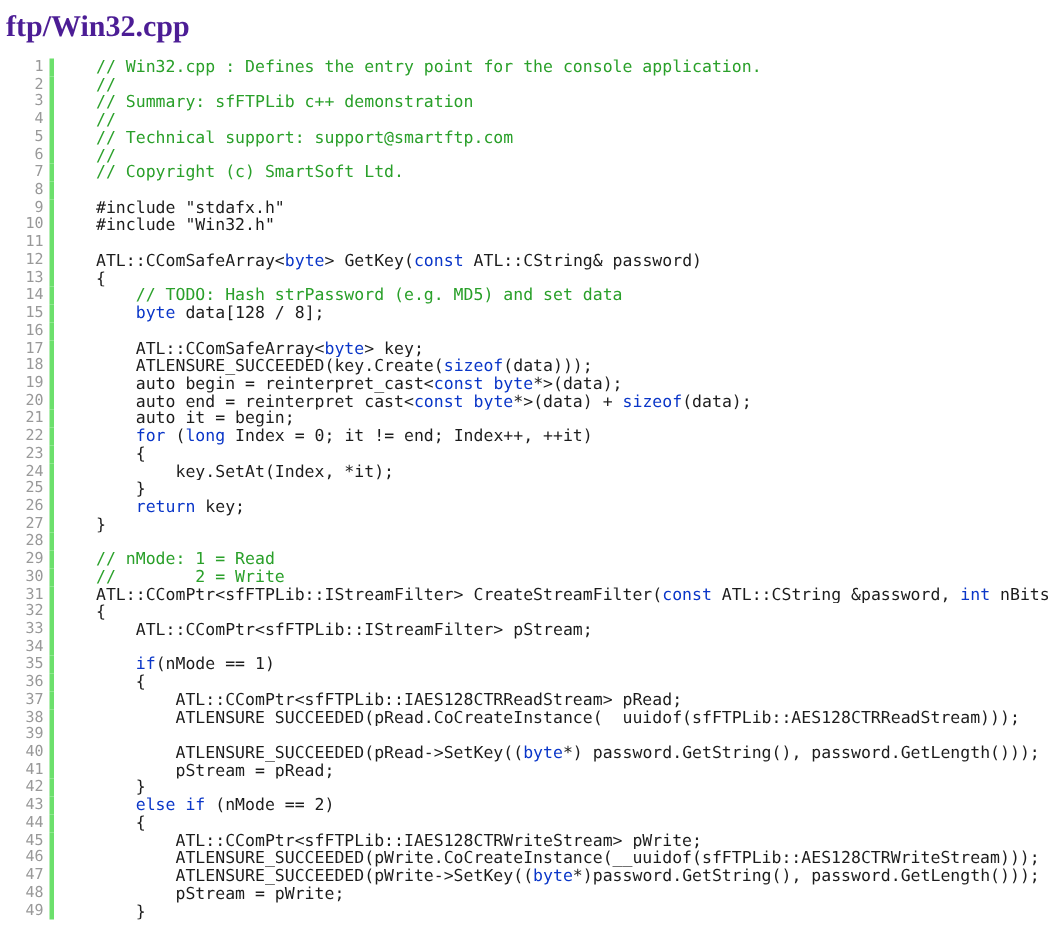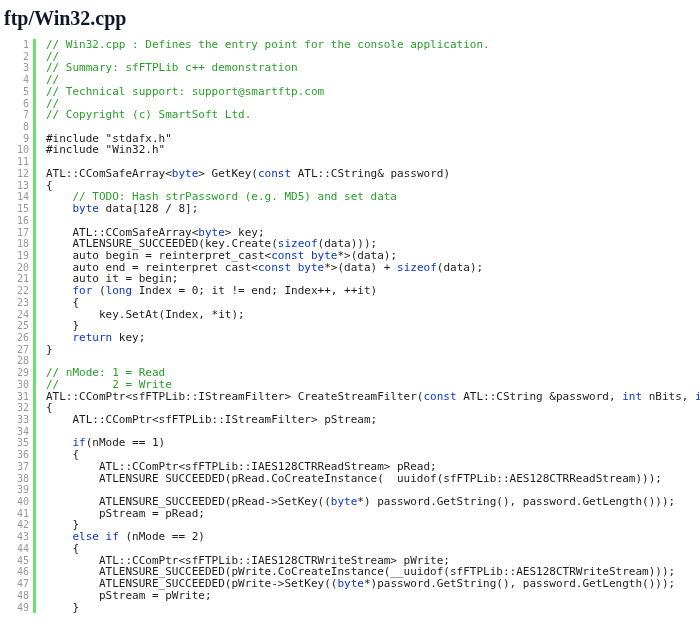--- a/index.html
+++ b/index.html
@@ -10,21 +10,21 @@
   body {
     width: 700px;
     height: 629px;
     overflow: hidden;
     font-family: "Liberation Sans", sans-serif;
   }
   #page-title {
     font-family: "Liberation Serif", serif;
     font-weight: bold;
     font-size: 20px;
-    color: #0f172a;
+    color: #4c1d95;
     padding: 5px 0 0 4px;
     line-height: 26px;
     letter-spacing: 0px;
   }
   #code-wrap {
     position: relative;
     margin-top: 8px;
     font-family: "DejaVu Sans Mono", "Liberation Mono", monospace;
     font-size: 11px;
     line-height: 11.72px;
@@ -47,21 +47,21 @@
     padding-right: 4px;
   }
   .gut {
     width: 3px;
     min-width: 3px;
     background: #6ce06c;
     align-self: stretch;
     height: 11.72px;
   }
   .src {
-    padding-left: 10px;
+    padding-left: 28px;
     color: #1c1c1c;
     line-height: 11.72px;
     white-space: pre;
     overflow: hidden;
   }
   .k  { color: #0a36c8; font-weight: normal; }
   .c  { color: #2aa02a; }
   .p  { color: #1c1c1c; }
 </style>
 </head>

